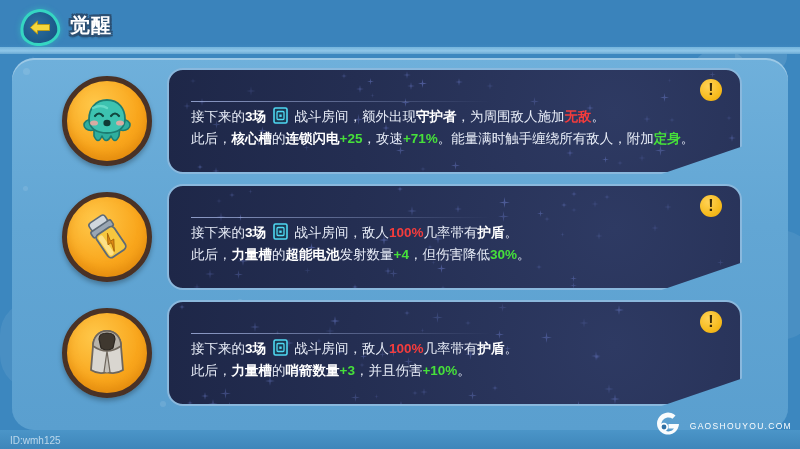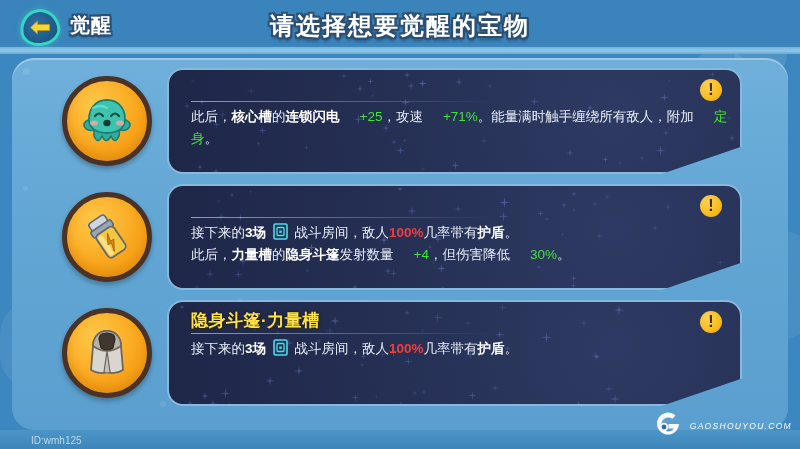--- a/index.html
+++ b/index.html
@@ -217,21 +217,21 @@
     width: 545px;
     z-index: 2;
   }
   .card-line {
     font-size: 13.5px;
     line-height: 22px;
     color: #e7ecf7;
     white-space: normal;
   }
   .card-line b { color: #ffffff; font-weight: bold; }
-  .num-green { color: #46e03a; font-weight: normal; margin-left: 20px; }
+  .num-green { color: #46e03a; font-weight: bold; }
   .num-red   { color: #f43c3c; font-weight: bold; }
   .door-icon {
     display: inline-block;
     width: 15px; height: 17px;
     vertical-align: -3px;
     margin: 0 3px;
   }
 
   
   #bottom-strip {
@@ -241,21 +241,20 @@
     z-index: 6;
   }
   #id-text {
     position: absolute;
     left: 10px; bottom: 3px;
     font-size: 10px;
     color: #cfe4f2;
     opacity: 0.85;
     z-index: 7;
     font-family: "Liberation Sans", sans-serif;
-    margin-left: 21px;
   }
 
   #watermark {
     position: absolute;
     right: 8px; bottom: 5px;
     height: 40px;
     display: flex; align-items: center;
     z-index: 7;
     opacity: 0.97;
   }
@@ -263,21 +262,21 @@
     width: 34px; height: 34px;
     margin-right: 5px;
   }
   #wm-textcol { display: flex; flex-direction: column; line-height: 1; }
   #wm-cn {
     font-size: 25px; font-weight: bold; color: #ffffff;
     letter-spacing: 1px;
   }
   #wm-en {
     font-size: 8.5px; color: #ffffff; letter-spacing: 1.3px;
-    margin-top: 5px; text-align: right; font-style: italic;
+    margin-top: 5px; text-align: right;
   }
 </style>
 </head>
 <body>
 
 <div id="screen">
 
   <div class="bg-deco deco-crown"></div>
   <div class="bg-deco deco-crown2"></div>
   <div class="bg-deco deco-bottle"></div>
@@ -292,21 +291,20 @@
     <div id="header-shine"></div>
 
     <div id="back-button">
       <div class="bb-shape"></div>
       <svg id="back-arrow" viewBox="0 0 22 15">
         <path d="M8.5 1 L1.5 7.5 L8.5 14 L8.5 10.5 L20.5 10.5 L20.5 4.5 L8.5 4.5 Z" fill="#f5d73c" stroke="#b79a18" stroke-width="1" stroke-linejoin="round"></path>
       </svg>
     </div>
 
     <div id="header-label">觉醒</div>
-    <div id="page-title">请选择想要觉醒的宝物</div>
   </div>
 
   <div id="panel">
     <div id="panel-inner-deco">
         <div class="panel-spark" style="width: 5px; height: 5px; left: 11px; top: 128px;"></div>
         <div class="panel-spark" style="width: 4px; height: 4px; left: 204px; top: 75px;"></div>
         <div class="panel-spark" style="width: 7px; height: 7px; left: 11px; top: 10px;"></div>
         <div class="panel-spark" style="width: 5px; height: 5px; left: 522px; top: 86px;"></div>
         <div class="panel-spark" style="width: 5px; height: 5px; left: 517px; top: 90px;"></div>
         <div class="panel-spark" style="width: 6px; height: 6px; left: 319px; top: 175px;"></div>
@@ -384,20 +382,25 @@
             <div class="star" style="width: 8px; height: 8px; left: 238px; top: 12px; opacity: 0.65;"></div>
             <div class="star" style="width: 9px; height: 9px; left: 282px; top: 91px; opacity: 0.56;"></div>
             <div class="star" style="width: 8px; height: 8px; left: 546px; top: 89px; opacity: 0.44;"></div>
             <div class="star" style="width: 8px; height: 8px; left: 397px; top: 79px; opacity: 0.66;"></div>
             <div class="star" style="width: 8px; height: 8px; left: 559px; top: 64px; opacity: 0.62;"></div>
             <div class="star" style="width: 8px; height: 8px; left: 43px; top: 97px; opacity: 0.5;"></div>
           </div>
         <div class="card-badge">!</div>
         <div class="card-divider"></div>
         <div class="card-lines">
+          <div class="card-line">接下来的<b>3场</b> <span class="door-icon"><svg viewBox="0 0 15 17" width="15" height="17">
+                  <rect x="1" y="1" width="13" height="15" rx="1.5" fill="#1b3a52" stroke="#4fd8f2" stroke-width="1.6"></rect>
+                  <rect x="4" y="4.5" width="7" height="8" rx="1" fill="none" stroke="#4fd8f2" stroke-width="1.3"></rect>
+                  <rect x="6.3" y="7.5" width="2.4" height="2.4" fill="#4fd8f2"></rect>
+                </svg></span> 战斗房间，额外出现<b>守护者</b>，为周围敌人施加<span class="num-red">无敌</span>。</div>
           <div class="card-line">此后，<b>核心槽</b>的<b>连锁闪电</b><span class="num-green">+25</span>，攻速<span class="num-green">+71%</span>。能量满时触手缠绕所有敌人，附加<span class="num-green">定身</span>。</div>
         </div>
       </div>
     </div>
 
     <div class="row" id="row-1">
       <div class="item-icon">
         <svg width="54" height="54" viewBox="0 0 54 54">
           <g transform="rotate(-34 27 27)">
             <rect x="18" y="6" width="19" height="9" rx="3" fill="#cfd6dd" stroke="#5d6a77" stroke-width="1.6"></rect>
@@ -458,21 +461,21 @@
             <div class="star" style="width: 7px; height: 7px; left: 30px; top: 48px; opacity: 0.33;"></div>
           </div>
         <div class="card-badge">!</div>
         <div class="card-divider"></div>
         <div class="card-lines">
           <div class="card-line">接下来的<b>3场</b> <span class="door-icon"><svg viewBox="0 0 15 17" width="15" height="17">
                   <rect x="1" y="1" width="13" height="15" rx="1.5" fill="#1b3a52" stroke="#4fd8f2" stroke-width="1.6"></rect>
                   <rect x="4" y="4.5" width="7" height="8" rx="1" fill="none" stroke="#4fd8f2" stroke-width="1.3"></rect>
                   <rect x="6.3" y="7.5" width="2.4" height="2.4" fill="#4fd8f2"></rect>
                 </svg></span> 战斗房间，敌人<span class="num-red">100%</span>几率带有<b>护盾</b>。</div>
-          <div class="card-line">此后，<b>力量槽</b>的<b>隐身斗篷</b>发射数量<span class="num-green">+4</span>，但伤害降低<span class="num-green">30%</span>。</div>
+          <div class="card-line">此后，<b>力量槽</b>的<b>超能电池</b>发射数量<span class="num-green">+4</span>，但伤害降低<span class="num-green">30%</span>。</div>
         </div>
       </div>
     </div>
 
     <div class="row" id="row-2">
       <div class="item-icon">
         <svg width="54" height="54" viewBox="0 0 54 54">
           <path d="M27 5 C18 5 13 12 13 20 L11 44 Q19 49 27 46 Q35 49 43 44 L41 20 C41 12 36 5 27 5 Z" fill="#d9d6d0" stroke="#6e665c" stroke-width="1.8" stroke-linejoin="round"></path>
           <path d="M27 5 C18 5 13 12 13 20 Q20 25 27 25 Q34 25 41 20 C41 12 36 5 27 5 Z" fill="#b8b3aa" stroke="#6e665c" stroke-width="1.6"></path>
           <path d="M19 13 C19 9 22 7 27 7 C32 7 35 9 35 13 L33 22 Q27 26 21 22 Z" fill="#3f382f" stroke="#2b2620" stroke-width="1.2"></path>
@@ -522,28 +525,28 @@
             <div class="star" style="width: 10px; height: 10px; left: 441px; top: 92px; opacity: 0.57;"></div>
             <div class="star" style="width: 11px; height: 11px; left: 153px; top: 41px; opacity: 0.27;"></div>
             <div class="star" style="width: 7px; height: 7px; left: 191px; top: 51px; opacity: 0.54;"></div>
             <div class="star" style="width: 10px; height: 10px; left: 422px; top: 49px; opacity: 0.48;"></div>
             <div class="star" style="width: 6px; height: 6px; left: 190px; top: 60px; opacity: 0.35;"></div>
             <div class="star" style="width: 9px; height: 9px; left: 326px; top: 28px; opacity: 0.56;"></div>
             <div class="star" style="width: 10px; height: 10px; left: 445px; top: 3px; opacity: 0.63;"></div>
             <div class="star" style="width: 6px; height: 6px; left: 18px; top: 98px; opacity: 0.61;"></div>
           </div>
         <div class="card-badge">!</div>
-        <div class="card-title">隐身斗篷·力量槽</div>
         <div class="card-divider"></div>
         <div class="card-lines">
           <div class="card-line">接下来的<b>3场</b> <span class="door-icon"><svg viewBox="0 0 15 17" width="15" height="17">
                   <rect x="1" y="1" width="13" height="15" rx="1.5" fill="#1b3a52" stroke="#4fd8f2" stroke-width="1.6"></rect>
                   <rect x="4" y="4.5" width="7" height="8" rx="1" fill="none" stroke="#4fd8f2" stroke-width="1.3"></rect>
                   <rect x="6.3" y="7.5" width="2.4" height="2.4" fill="#4fd8f2"></rect>
                 </svg></span> 战斗房间，敌人<span class="num-red">100%</span>几率带有<b>护盾</b>。</div>
+          <div class="card-line">此后，<b>力量槽</b>的<b>哨箭数量</b><span class="num-green">+3</span>，并且伤害<span class="num-green">+10%</span>。</div>
         </div>
       </div>
     </div>
   </div>
 
   <div id="bottom-strip"></div>
   <div id="id-text">ID:wmh125</div>
 
   <div id="watermark">
     <svg id="wm-logo" viewBox="0 0 34 34">

